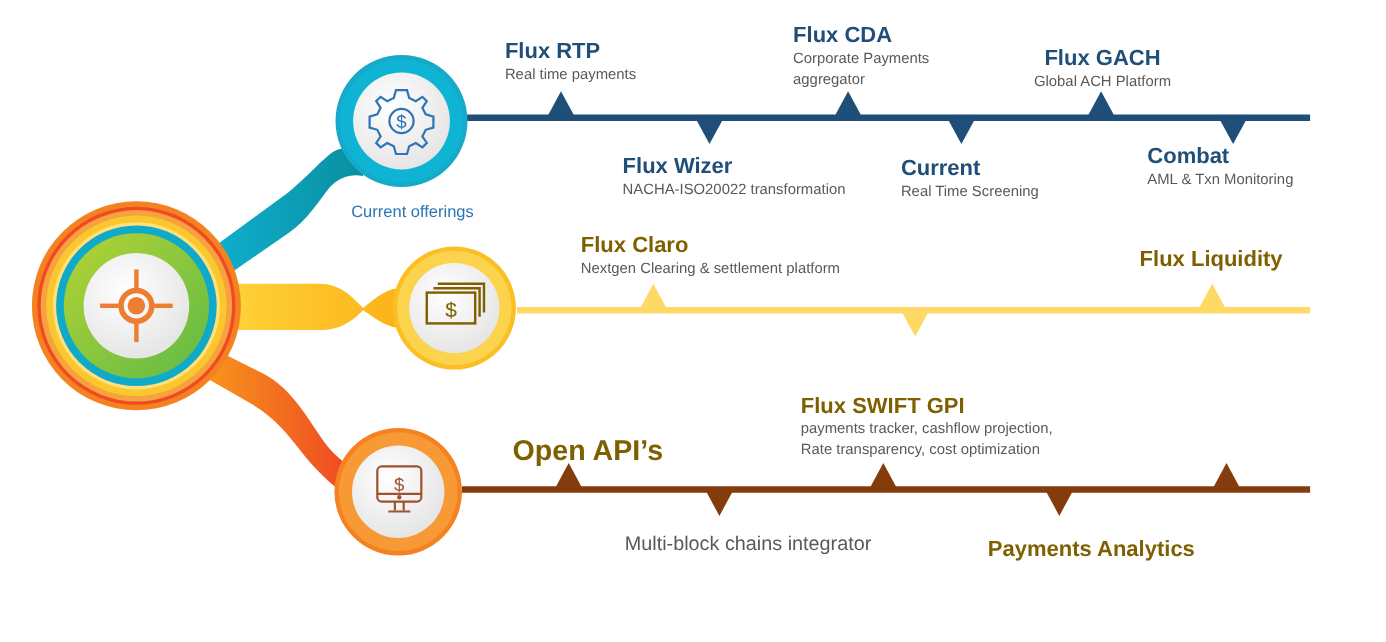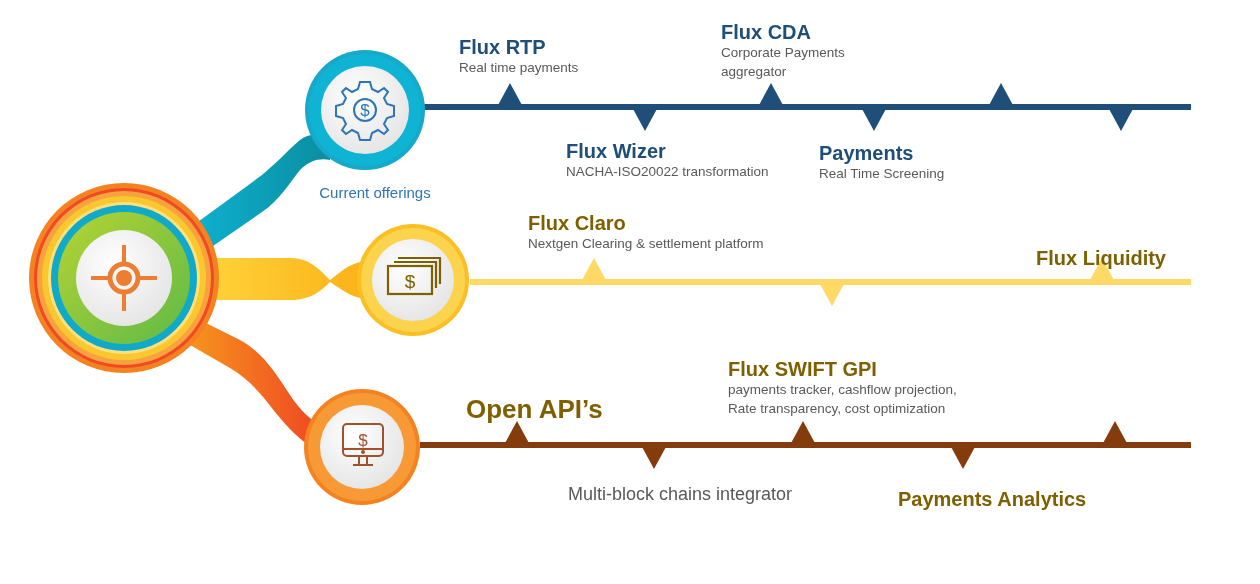--- a/index.html
+++ b/index.html
@@ -139,29 +139,37 @@
   <div class="lbl" style="left:566px;top:140px;">
     <div class="title blue">Flux Wizer</div>
     <div class="sub">NACHA-ISO20022 transformation</div>
   </div>
   <div class="lbl" style="left:721px;top:21px;">
     <div class="title blue">Flux CDA</div>
     <div class="sub">Corporate Payments</div>
     <div class="sub">aggregator</div>
   </div>
   <div class="lbl" style="left:819px;top:142px;">
-    <div class="title blue">Payments</div>
+    <div class="title blue">Current</div>
     <div class="sub">Real Time Screening</div>
+  </div>
+  <div class="lbl" style="left:940px;top:42px;text-align:center;">
+    <div class="title blue">Flux GACH</div>
+    <div class="sub">Global ACH Platform</div>
+  </div>
+  <div class="lbl" style="left:1043px;top:131px;">
+    <div class="title blue">Combat</div>
+    <div class="sub">AML &amp; Txn Monitoring</div>
   </div>
 
   <div class="lbl" style="left:528px;top:212px;">
     <div class="title gold">Flux Claro</div>
     <div class="sub">Nextgen Clearing &amp; settlement platform</div>
   </div>
-  <div class="lbl" style="left:1036px;top:225px;margin-top:22px;">
+  <div class="lbl" style="left:1036px;top:225px;">
     <div class="title gold">Flux Liquidity</div>
   </div>
 
   <div class="lbl" style="left:466px;top:398px;">
     <div class="title gold" style="font-size:26px;">Open API’s</div>
   </div>
   <div class="lbl" style="left:568px;top:483px;">
     <div class="sub" style="font-size:18px;line-height:22px;">Multi-block chains integrator</div>
   </div>
   <div class="lbl" style="left:728px;top:358px;">

